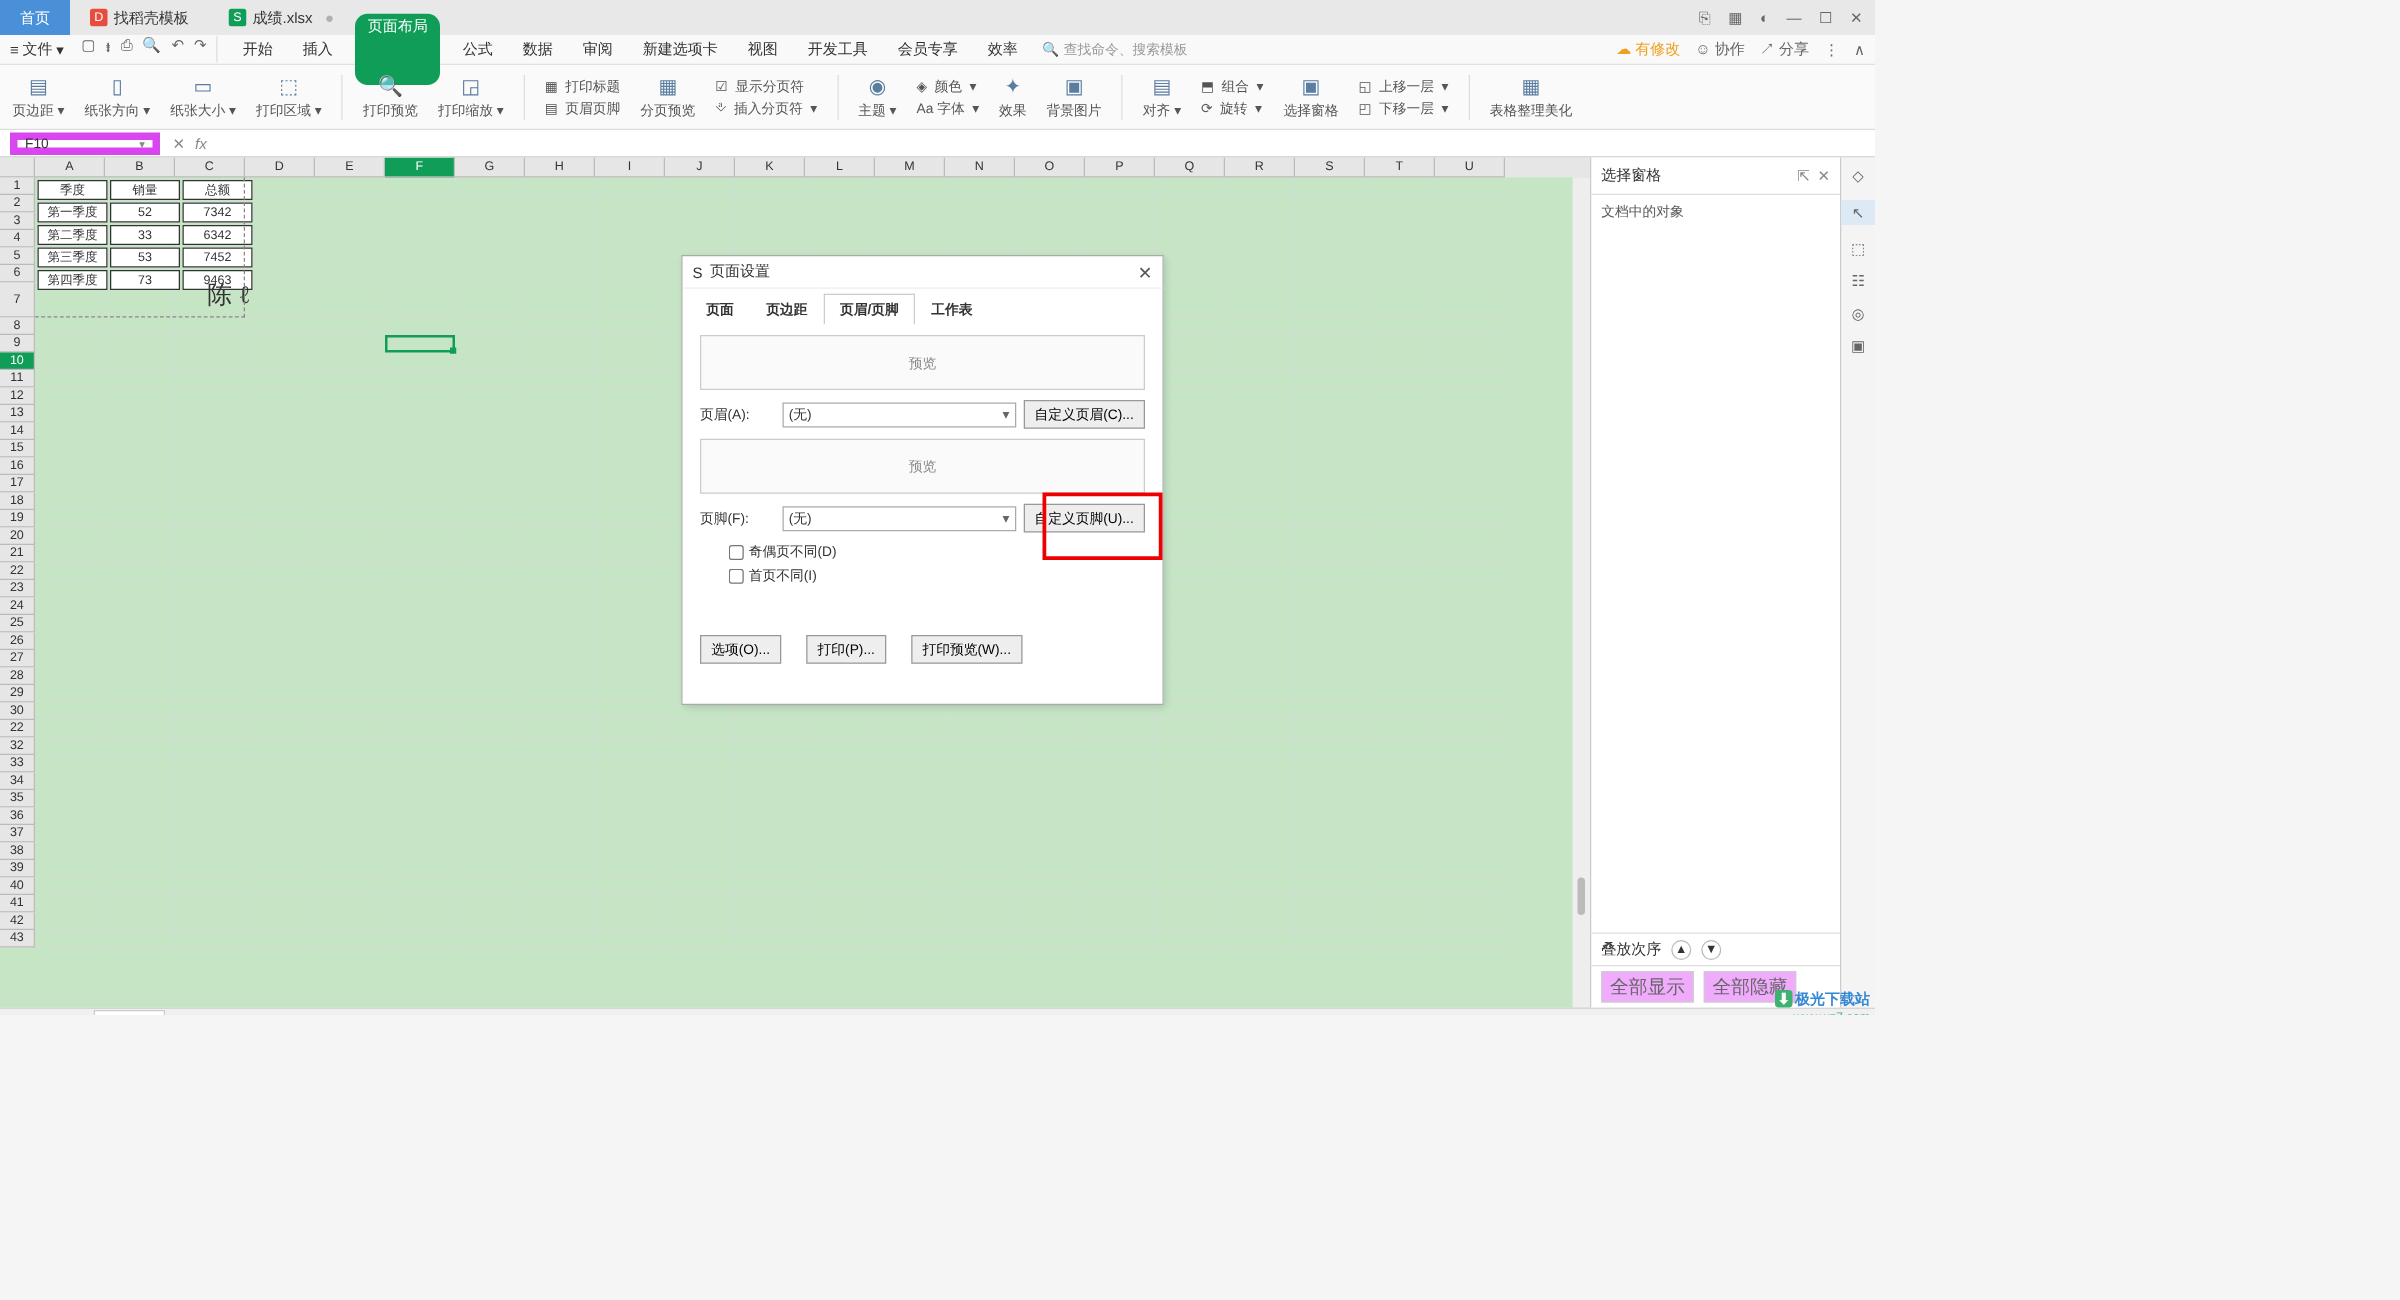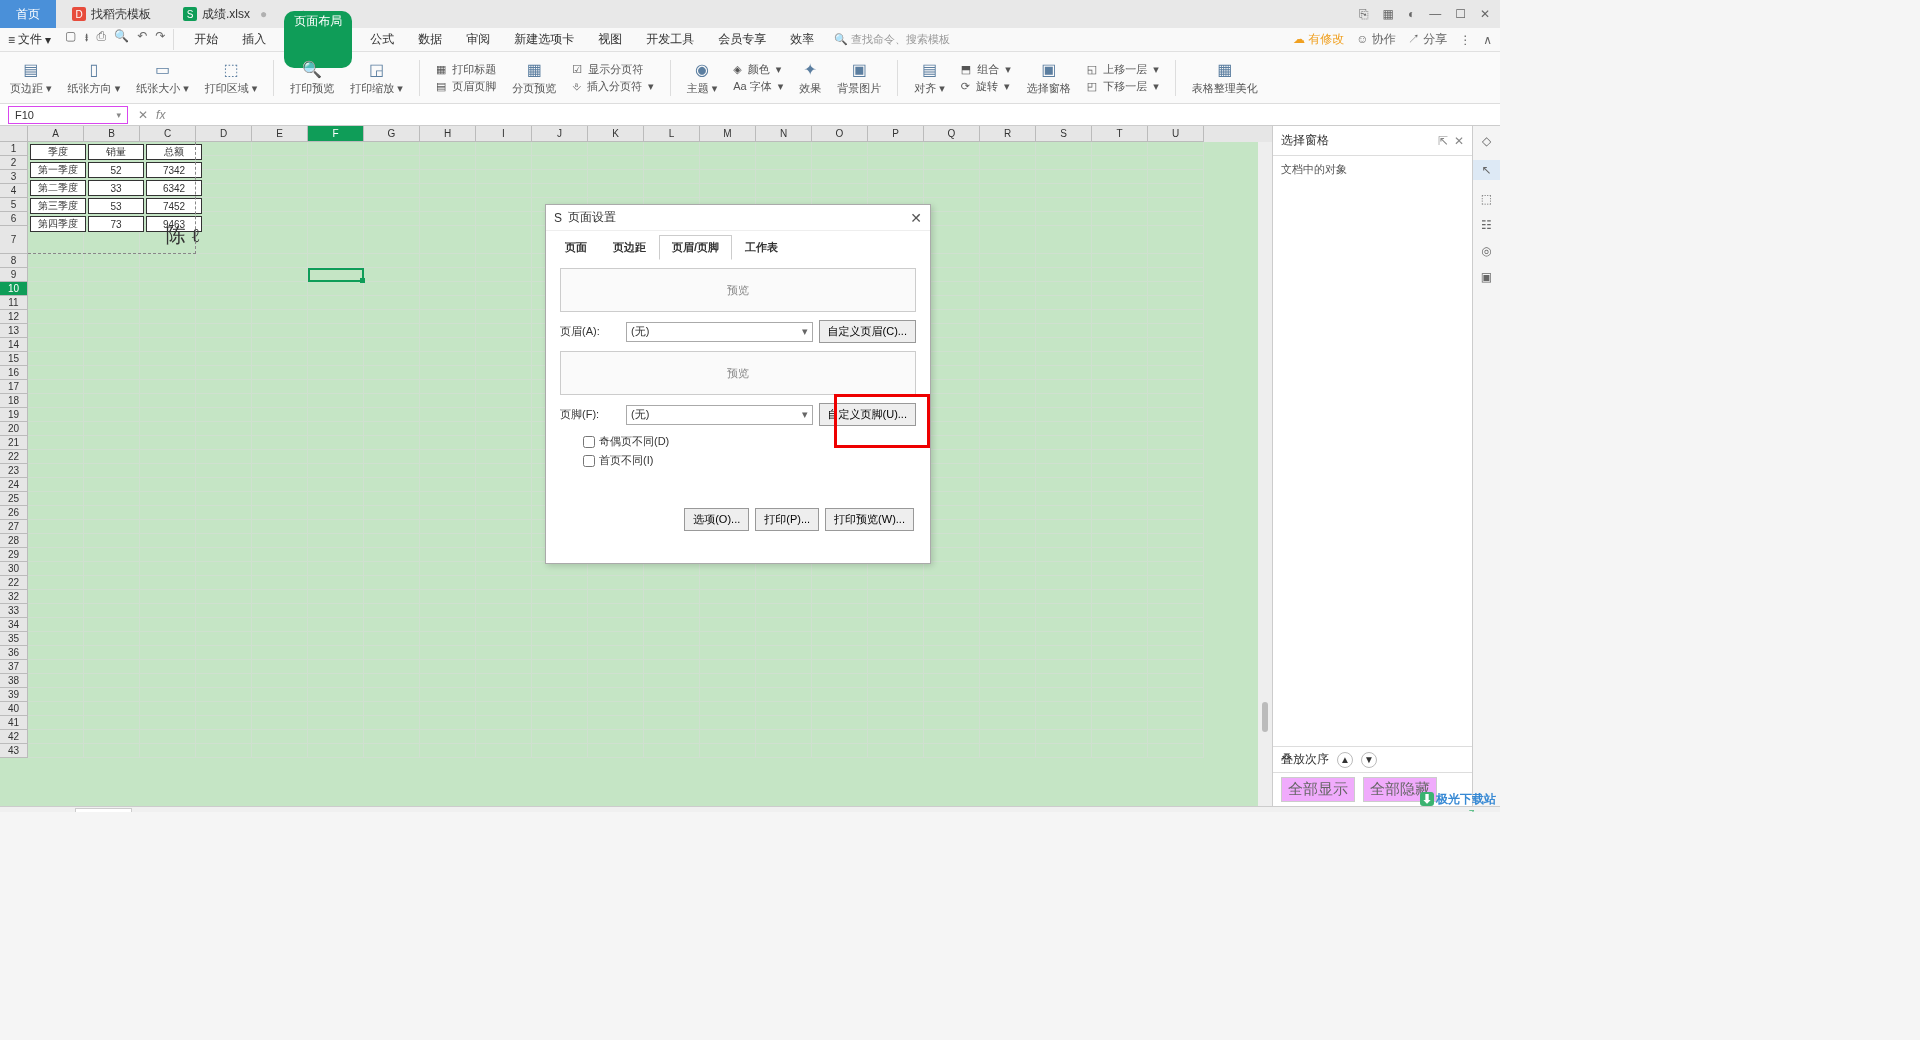--- a/index.html
+++ b/index.html
@@ -32,21 +32,21 @@
 .ribbon { height: 52px; background: #fafafa; display: flex; align-items: center; padding: 0 10px; gap: 16px; border-bottom: 1px solid #ddd; }
 .ribbon-item { display: flex; flex-direction: column; align-items: center; gap: 2px; color: #555; cursor: pointer; }
 .ribbon-item .ri-icon { width: 20px; height: 20px; display: flex; align-items: center; justify-content: center; font-size: 16px; color: #5b7ea0; }
 .ribbon-item span { font-size: 11px; }
 .ribbon .sep { width: 1px; height: 36px; background: #ddd; }
 .ribbon-sub { display: flex; flex-direction: column; gap: 2px; }
 .ribbon-sub-row { display: flex; align-items: center; gap: 6px; font-size: 11px; color: #555; cursor: pointer; }
 
 
 .ref-bar { height: 22px; background: #fff; display: flex; align-items: center; border-bottom: 1px solid #ccc; }
-.name-box { width: 120px; border: 1px solid #d946ef; height: 18px; margin-left: 8px; padding: 0 6px; font-size: 11px; background: #fff; display: flex; align-items: center; }
+.name-box { width: 120px; border: 6px solid #d946ef; height: 18px; margin-left: 8px; padding: 0 6px; font-size: 11px; background: #fff; display: flex; align-items: center; }
 .name-box::after { content: "▾"; margin-left: auto; color: #888; font-size: 9px; }
 .fx-controls { display: flex; gap: 8px; padding: 0 10px; color: #888; }
 .fx-input { flex: 1; border: none; height: 18px; padding: 0 4px; }
 
 
 .main { position: relative; height: 680px; display: flex; }
 .sheet-area { flex: 1; position: relative; background: #c5e5c5; overflow: hidden; }
 
 
 .col-headers { position: absolute; top: 0; left: 28px; right: 0; height: 16px; display: flex; background: #e6e6e6; }
@@ -107,21 +107,21 @@
 .dialog .dlg-body { padding: 8px 14px; }
 .preview-box { height: 44px; border: 1px solid #ccc; background: #fafafa; display: flex; align-items: center; justify-content: center; color: #888; font-size: 11px; margin-bottom: 8px; }
 .form-row { display: flex; align-items: center; gap: 6px; margin-bottom: 8px; }
 .form-row label { width: 60px; font-size: 11px; }
 .form-row .select { flex: 1; border: 1px solid #aaa; height: 20px; background: #fff; font-size: 11px; padding: 0 4px; display: flex; align-items: center; position: relative; }
 .form-row .select::after { content: "▾"; position: absolute; right: 4px; color: #666; }
 .dlg-btn { border: 1px solid #999; background: #eee; padding: 3px 8px; font-size: 11px; cursor: pointer; }
 .dlg-btn.primary { border: 1px solid #4a90d9; background: #fff; color: #333; padding: 4px 14px; }
 .check-row { display: flex; align-items: center; gap: 4px; font-size: 11px; margin-bottom: 4px; margin-left: 23px; }
 .check-row input { width: 12px; height: 12px; }
-.dlg-btn-row { display: flex; justify-content: flex-end; gap: 6px; margin-top: 40px; margin-bottom: 24px; padding-right: 2px; }
+.dlg-btn-row { display: flex; justify-content: flex-start; gap: 20px; margin-top: 40px; margin-bottom: 24px; padding-right: 2px; }
 .dlg-foot { display: flex; justify-content: flex-end; gap: 8px; border-top: 1px solid #eee; padding: 8px 14px; }
 .highlight-box { position: absolute; border: 3px solid #e00; pointer-events: none; z-index: 101; }
 
 .watermark1 { position: absolute; right: 4px; bottom: 4px; font-size: 12px; font-weight: bold; color: #3789d4; z-index: 200; }
 .watermark2 { position: absolute; right: 4px; bottom: -8px; font-size: 10px; color: #3cb371; z-index: 200; }
 .wm-logo { display:inline-block; width:14px; height:14px; background:#3cb371; color:#fff; border-radius:3px; text-align:center; line-height:14px; margin-right:2px; }
 
 .scrollbar-track { position: absolute; right: 0; top: 16px; bottom: 0; width: 14px; background: #eee; }
 .scrollbar-thumb { width: 6px; margin: 0 auto; height: 30px; background: #bbb; border-radius: 3px; position: relative; top: 560px; }
 </style>

